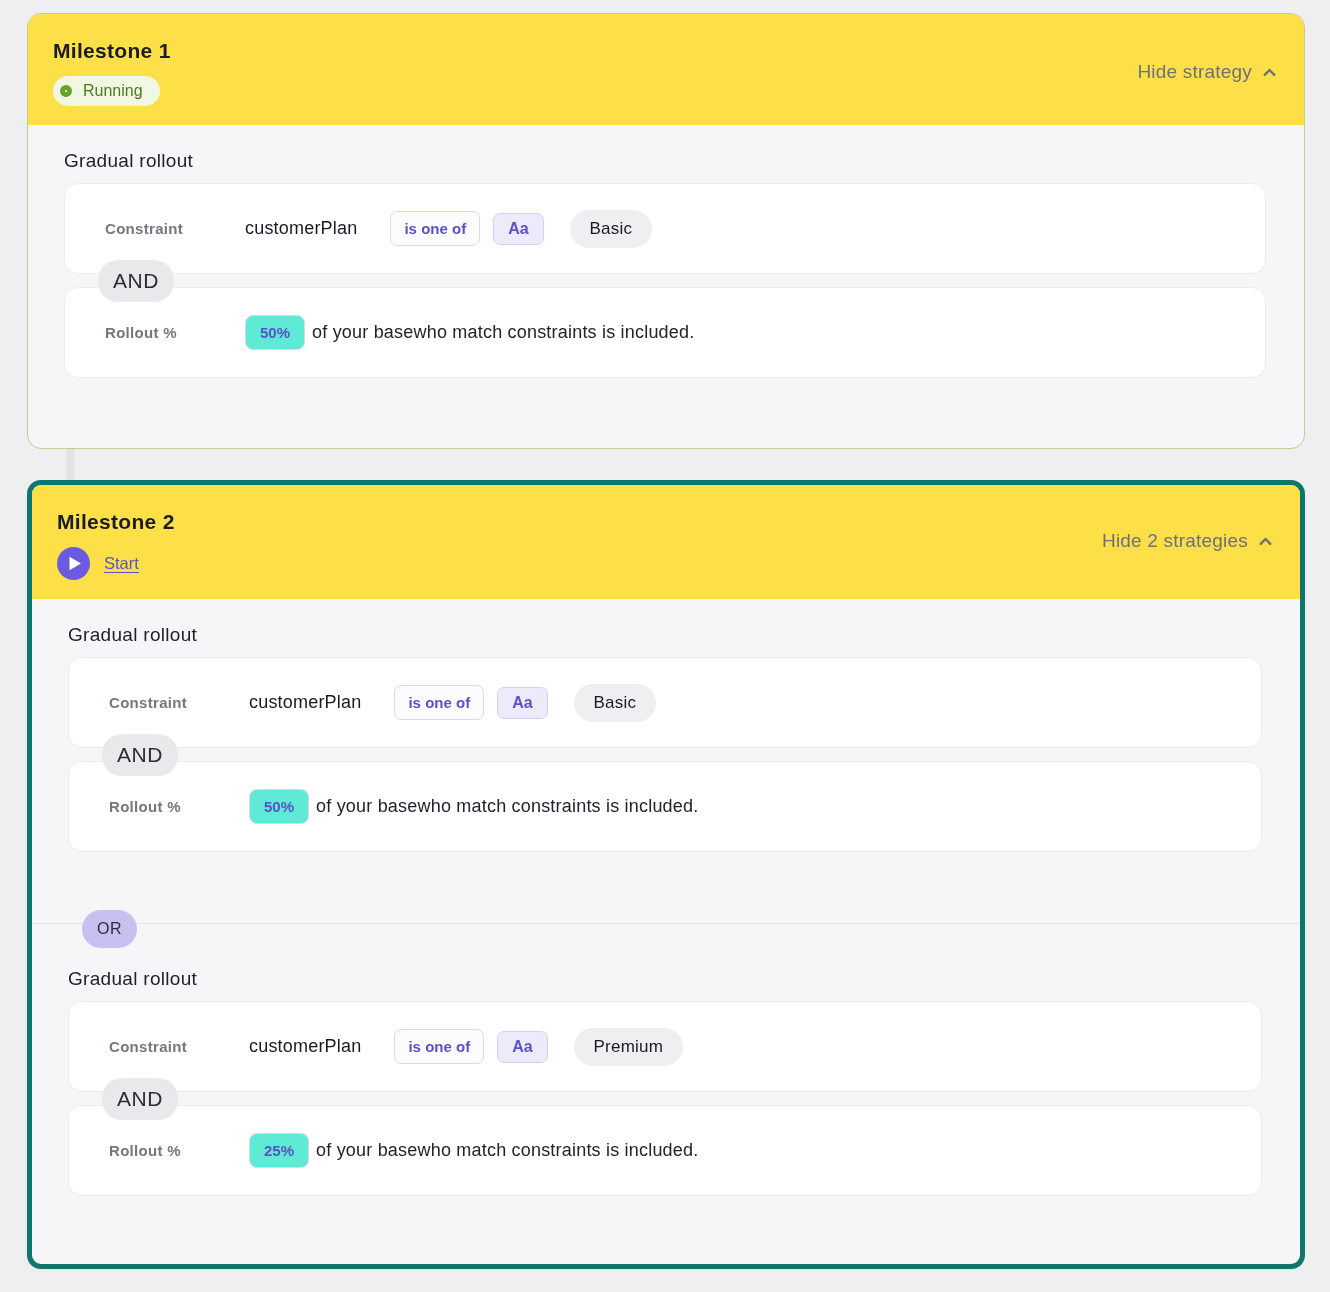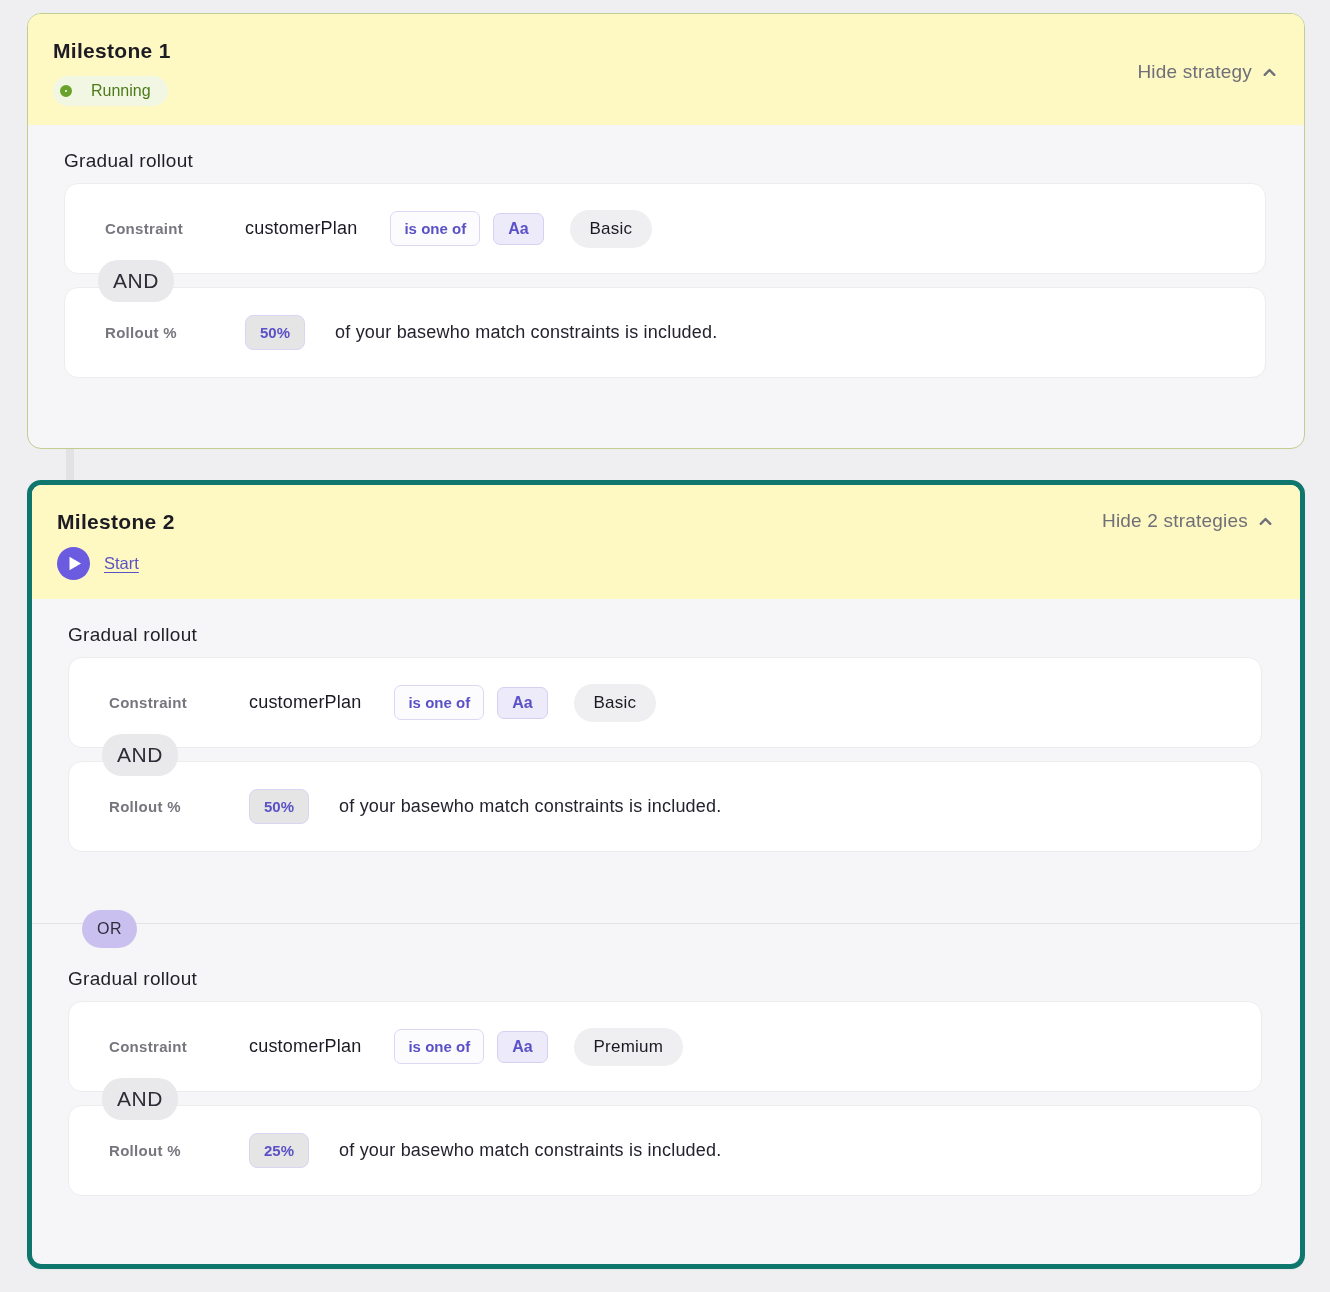--- a/index.html
+++ b/index.html
@@ -16,52 +16,52 @@
   .milestone-card {
     width: 100%;
     border-radius: 14px;
     background: #F6F6F8;
     overflow: hidden;
   }
   .milestone-card.running { border: 1px solid #C0CE8F; }
   .milestone-card.paused  { border: 5px solid #0f766e; box-shadow: 0 1px 2px rgba(0,0,0,0.04); }
 
   .m-header {
-    background: #fef9c3;
+    background: #fde047;
     display: flex;
     justify-content: space-between;
     align-items: flex-start;
     padding: 25px 26px 19px 25px;
   }
   .m-title { font-size: 21px; font-weight: bold; letter-spacing: 0.3px; color: #1D1C24; }
   .m-header-left .m-title { margin-bottom: 13px; }
 
   .status-badge {
-    display: inline-flex; align-items: center; gap: 19px;
+    display: inline-flex; align-items: center; gap: 11px;
     background: #F2F7E4; border-radius: 19px;
     padding: 6px 17px 6px 7px;
   }
   .ring-icon {
     width: 12px; height: 12px; border: 5px solid #67A22A;
     border-radius: 50%; background: #FFFFFF; display: inline-block;
   }
   .status-text { color: #4E7A1A; font-size: 16px; }
 
   .start-row { display: flex; align-items: center; gap: 14px; }
   .play-btn { width: 33px; height: 33px; border: none; background: transparent; padding: 0; cursor: pointer; display: inline-flex; }
   .start-link { color: #5B51C7; font-size: 16.5px; text-decoration: underline; text-underline-offset: 3px; cursor: pointer; }
 
   .toggle-link {
     display: inline-flex; align-items: center; gap: 9px;
     color: #6F6F79; font-size: 19px; letter-spacing: 0.2px;
     background: none; border: none; cursor: pointer;
     font-family: inherit;
   }
   .m1-toggle { margin-top: 22px; }
-  .m2-toggle { }
+  .m2-toggle { margin-top: 20px; }
 
   
   .strategy-section { padding: 24px 38px 0 36px; }
   .strategy-section.m1 { padding-bottom: 70px; }
   .strategy-section.m2 { padding-bottom: 68px; }
 
   .strategy-title { font-size: 19px; font-weight: normal; letter-spacing: 0.3px; color: #201F28; line-height: 24px; margin-bottom: 10px; }
 
   .row {
     background: #FFFFFF;
@@ -93,22 +93,22 @@
   .and-wrap { position: relative; height: 13px; z-index: 2; }
   .and-pill {
     position: absolute; left: 34px; top: 50%; transform: translateY(-50%);
     background: #E9E9EB; border-radius: 20px;
     color: #2E2C36; font-size: 21px; letter-spacing: 0.5px;
     padding: 9px 15px;
   }
 
   .pct-badge {
     color: #5B51C7; font-size: 15px; font-weight: bold;
-    background: #e5e5e5; border: 1px solid #DAD5F5; border-radius: 8px;
-    padding: 8px 14px; margin-right: 30px;
+    background: #5eead4; border: 1px solid #DAD5F5; border-radius: 8px;
+    padding: 8px 14px; margin-right: 7px;
   }
   .rollout-text { font-size: 18px; color: #24222E; letter-spacing: 0.2px; }
   .rollout-text.tail { }
 
   
   .or-divider { position: relative; height: 40px; margin: 52px -38px 0 -36px; }
   .or-divider .line { position: absolute; left: 0; right: 0; top: 19px; height: 1px; background: #E3E3E6; }
   .or-pill {
     position: absolute; left: 50px; top: 6px;
     background: #C9C0EF; border-radius: 20px;

